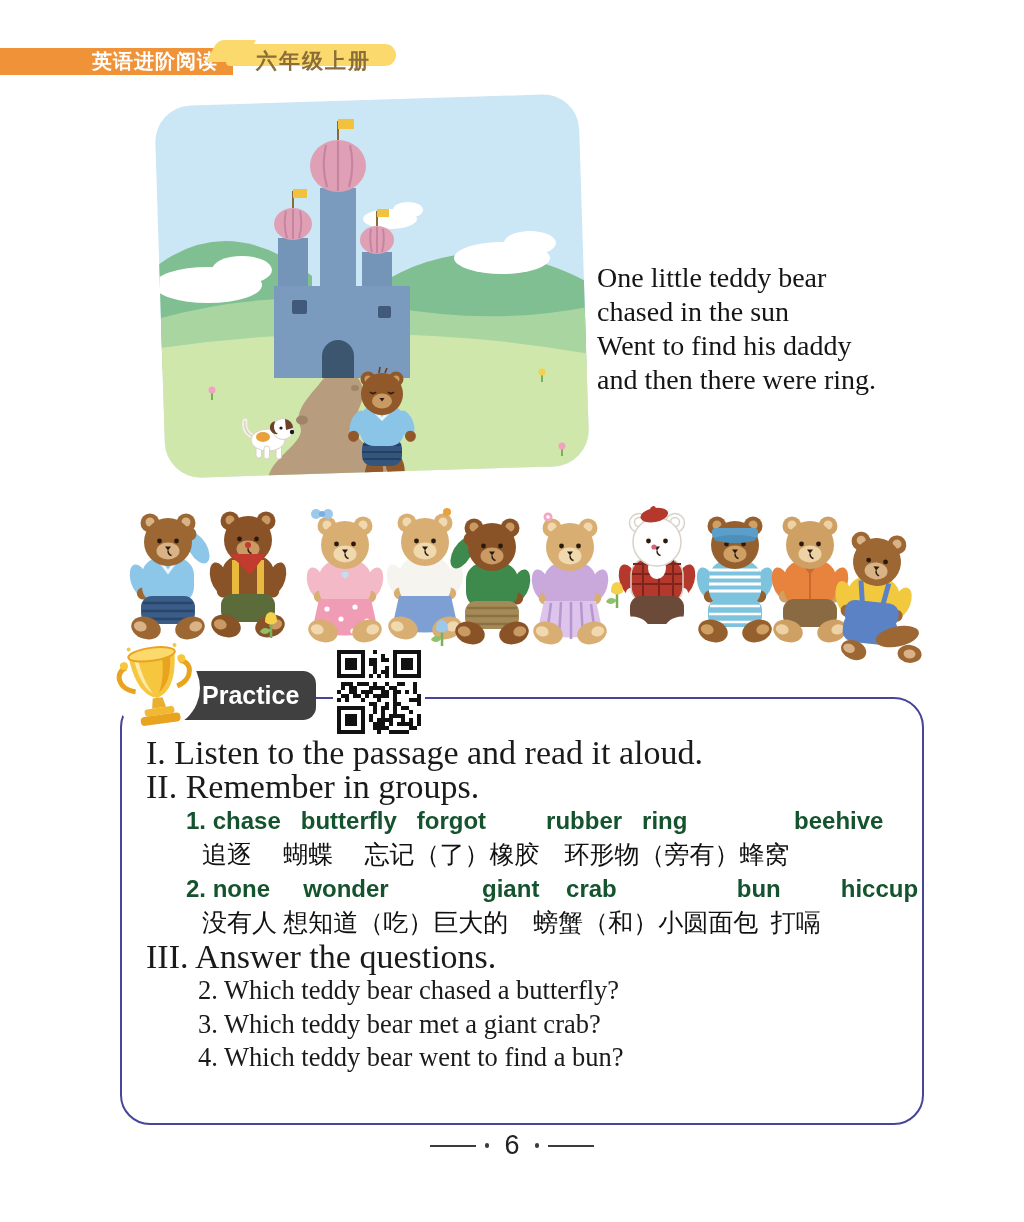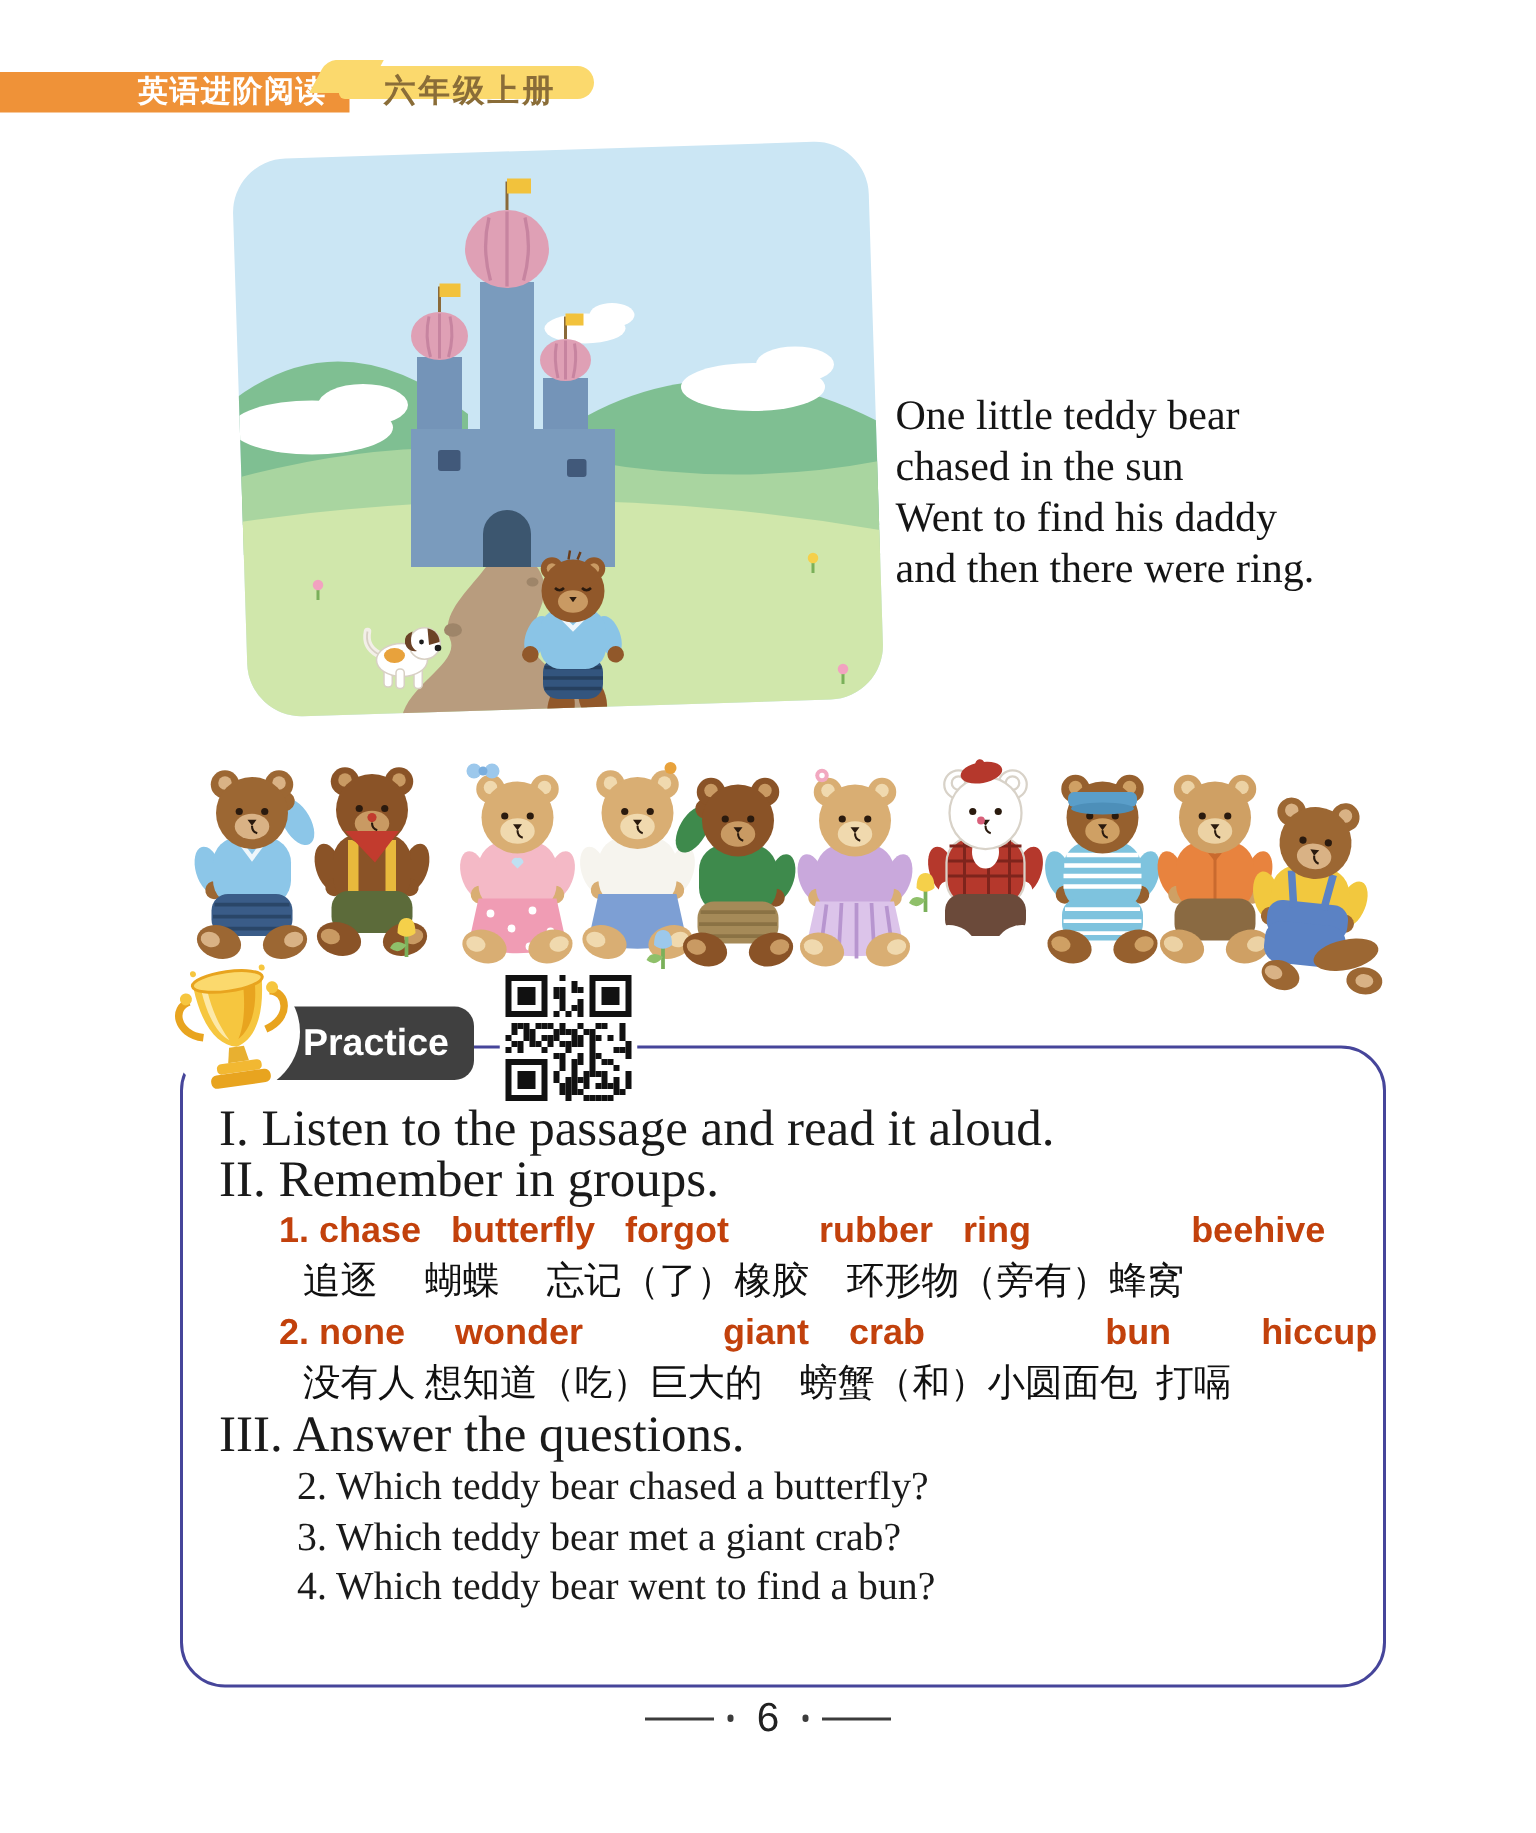--- a/index.html
+++ b/index.html
@@ -23,21 +23,21 @@
   
   .pbox{position:absolute;left:120px;top:697px;width:800px;height:424px;border:2.5px solid #46459a;border-radius:30px;}
   .plabel{position:absolute;left:138px;top:671px;width:178px;height:49px;background:#404040;border-radius:13px;}
   .plabel .ptext{position:absolute;left:64px;top:0;line-height:49px;font-family:"Liberation Sans",sans-serif;
         font-weight:bold;font-size:25px;color:#ffffff;}
   .trophy{position:absolute;left:110px;top:638px;width:92px;height:98px;}
   .qr{position:absolute;left:333px;top:646px;width:92px;height:92px;}
   .pcontent{position:absolute;left:142px;top:736px;width:770px;}
   .roman{font-size:34px;line-height:34px;margin:0;padding-left:4px;}
   .vocab-en{font-family:"Liberation Sans","DejaVu Sans",sans-serif;font-weight:bold;font-size:24px;
-        line-height:34px;margin:0;padding-left:44px;white-space:pre;color:#c2410c;}
+        line-height:34px;margin:0;padding-left:44px;white-space:pre;color:#14532d;}
   .vocab-zh{font-size:25px;line-height:34px;margin:0;padding-left:60px;white-space:pre;color:#111;}
   .question{font-size:26.5px;line-height:33.5px;margin:0;padding-left:56px;}
   
   .footer{position:absolute;left:0;top:1130px;width:1024px;display:flex;align-items:center;justify-content:center;gap:9px;}
   .frule{width:46px;height:2px;background:#3c3c3c;}
   .fdot{width:4.5px;height:4.5px;border-radius:50%;background:#3c3c3c;}
   .fnum{font-family:"Liberation Sans",sans-serif;font-size:27px;color:#222;margin:0 6px;}
 </style>
 </head>
 <body>

